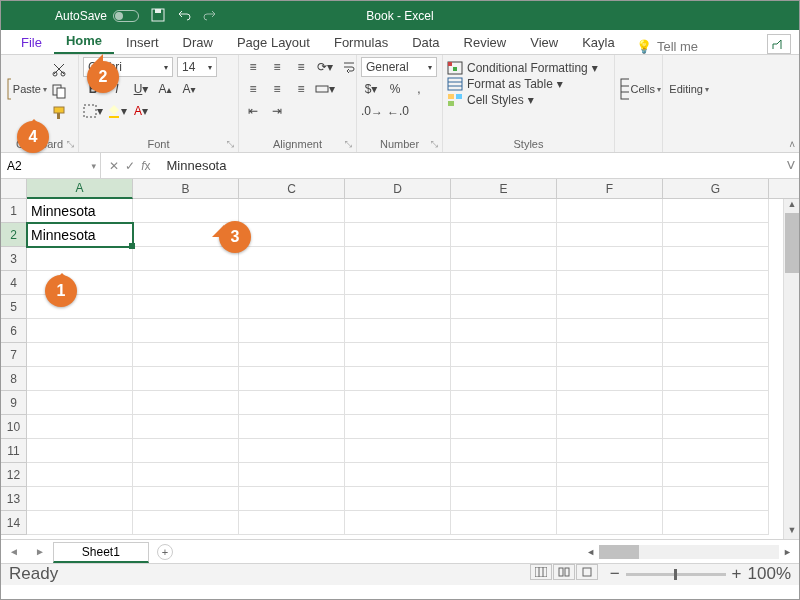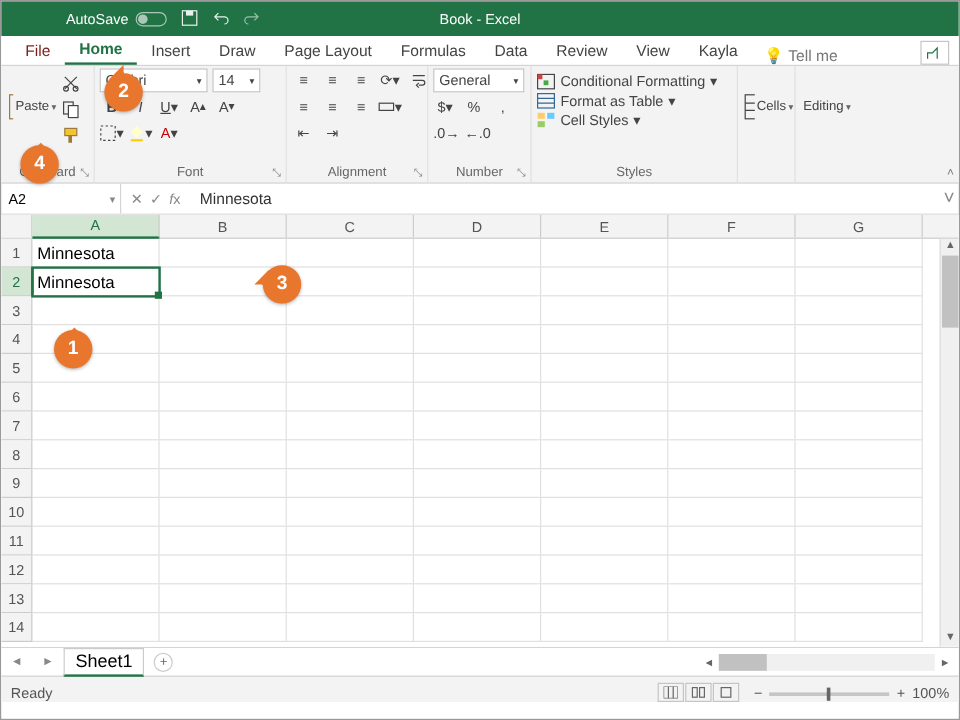--- a/index.html
+++ b/index.html
@@ -13,21 +13,21 @@
 .titlebar .qat { display: flex; gap: 10px; margin-left: 12px; align-items: center; }
 .titlebar .qat-icon { width: 16px; height: 16px; opacity: 0.9; }
 .titlebar .doc-title { position: absolute; left: 50%; transform: translateX(-50%); font-size: 12px; }
 .titlebar .right { position: absolute; right: 0; display: flex; align-items: center; gap: 8px; }
 .titlebar .user { font-size: 12px; margin-right: 6px; }
 .titlebar .winbtn { width: 45px; height: 29px; display:flex; align-items:center; justify-content:center; }
 
 
 .menutabs { height: 25px; background: #fff; display: flex; align-items: flex-end; border-bottom: 1px solid #d4d4d4; padding-left: 8px; }
 .menutabs .tab { padding: 4px 12px; font-size: 13px; color: #444; cursor: pointer; }
-.menutabs .tab.file { color: #7f1d1d; font-weight: 400; }
+.menutabs .tab.file { color: #6d28d9; font-weight: 400; }
 .menutabs .tab.active { border-bottom: 2px solid #217346; color: #217346; font-weight: 600; }
 .menutabs .tellme { margin-left: 10px; display:flex; align-items:center; gap:4px; color:#777; font-size:13px; }
 .menutabs .share { margin-left: auto; margin-right: 8px; width: 24px; height: 20px; border: 1px solid #c5c5c5; display:flex; align-items:center; justify-content:center; }
 
 
 .ribbon { height: 98px; background: #f3f3f3; border-bottom: 1px solid #d4d4d4; display: flex; position: relative; }
 .ribbon-group { border-right: 1px solid #e0e0e0; display:flex; flex-direction:column; padding: 2px 4px 0; }
 .ribbon-group .label { font-size: 11px; color: #666; text-align: center; margin-top: auto; margin-bottom: 2px; position:relative; }
 .ribbon-group .label .launcher { position:absolute; right:0; bottom:0; font-size:9px; color:#888; }
 .rb-row { display:flex; align-items:center; gap:4px; margin-bottom:2px; }
@@ -63,29 +63,29 @@
 .fill-handle { position:absolute; width:6px; height:6px; background:#217346; }
 
 
 .vscroll { position:absolute; right:0; top:20px; bottom:0; width:16px; background:#f0f0f0; border-left:1px solid #ddd; }
 .vscroll .thumb { position:absolute; top:14px; width:14px; left:1px; height:60px; background:#c1c1c1; }
 .vscroll .arr { position:absolute; width:16px; height:14px; text-align:center; font-size:9px; color:#666; }
 
 
 .sheettabs { height: 24px; background:#fff; border-top:1px solid #d4d4d4; display:flex; align-items:center; }
 .sheettabs .nav { padding: 0 8px; color:#888; font-size:10px; }
-.sheet-tab { border:1px solid #ccc; border-bottom:2px solid #217346; padding:2px 9px; font-size:15px; background:#fff; margin-bottom:-1px; }
+.sheet-tab { border:1px solid #ccc; border-bottom:2px solid #217346; padding:2px 28px; font-size:12px; background:#fff; margin-bottom:-1px; }
 .addsheet { margin-left:8px; width:16px; height:16px; border:1px solid #ccc; border-radius:50%; display:flex; align-items:center; justify-content:center; font-size:11px; color:#666; }
 .hscroll { margin-left:auto; display:flex; align-items:center; gap:1px; margin-right:4px; }
 .hscroll .track { width:180px; height:14px; background:#f0f0f0; position:relative; }
 .hscroll .track .thumb { position:absolute; left:0; width:40px; height:14px; background:#c1c1c1; }
 .hscroll .arr { font-size:9px; color:#666; padding:0 3px; }
 
 
-.statusbar { height: 22px; background:#f3f3f3; border-top:1px solid #d4d4d4; display:flex; align-items:flex-end; font-size:12px; color:#555; padding:0 8px; }
+.statusbar { height: 22px; background:#f3f3f3; border-top:1px solid #d4d4d4; display:flex; align-items:flex-start; font-size:17px; color:#555; padding:0 8px; }
 .statusbar .views { margin-left:auto; display:flex; gap:1px; }
 .statusbar .viewbtn { width:22px; height:16px; border:1px solid #c5c5c5; display:flex; align-items:center; justify-content:center; }
 .statusbar .zoom { display:flex; align-items:center; gap:6px; margin-left:12px; }
 .statusbar .zoom-track { width:100px; height:3px; background:#c5c5c5; position:relative; }
 .statusbar .zoom-track .handle { position:absolute; left:48px; top:-4px; width:3px; height:11px; background:#666; }
 
 
 .callout { position:absolute; width:32px; height:32px; border-radius:50%; background:#e8762d; color:#fff; font-size:16px; font-weight:bold; display:flex; align-items:center; justify-content:center; box-shadow: 0 1px 3px rgba(0,0,0,0.3); z-index:10; }
 .callout.tl::before { content:""; position:absolute; top:-7px; left:4px; border:6px solid transparent; border-bottom-color:#e8762d; border-right-color:#e8762d; transform:rotate(0deg); }
 .callout.lt::before { content:""; position:absolute; left:-7px; top:4px; border:6px solid transparent; border-right-color:#e8762d; border-bottom-color:#e8762d; }

